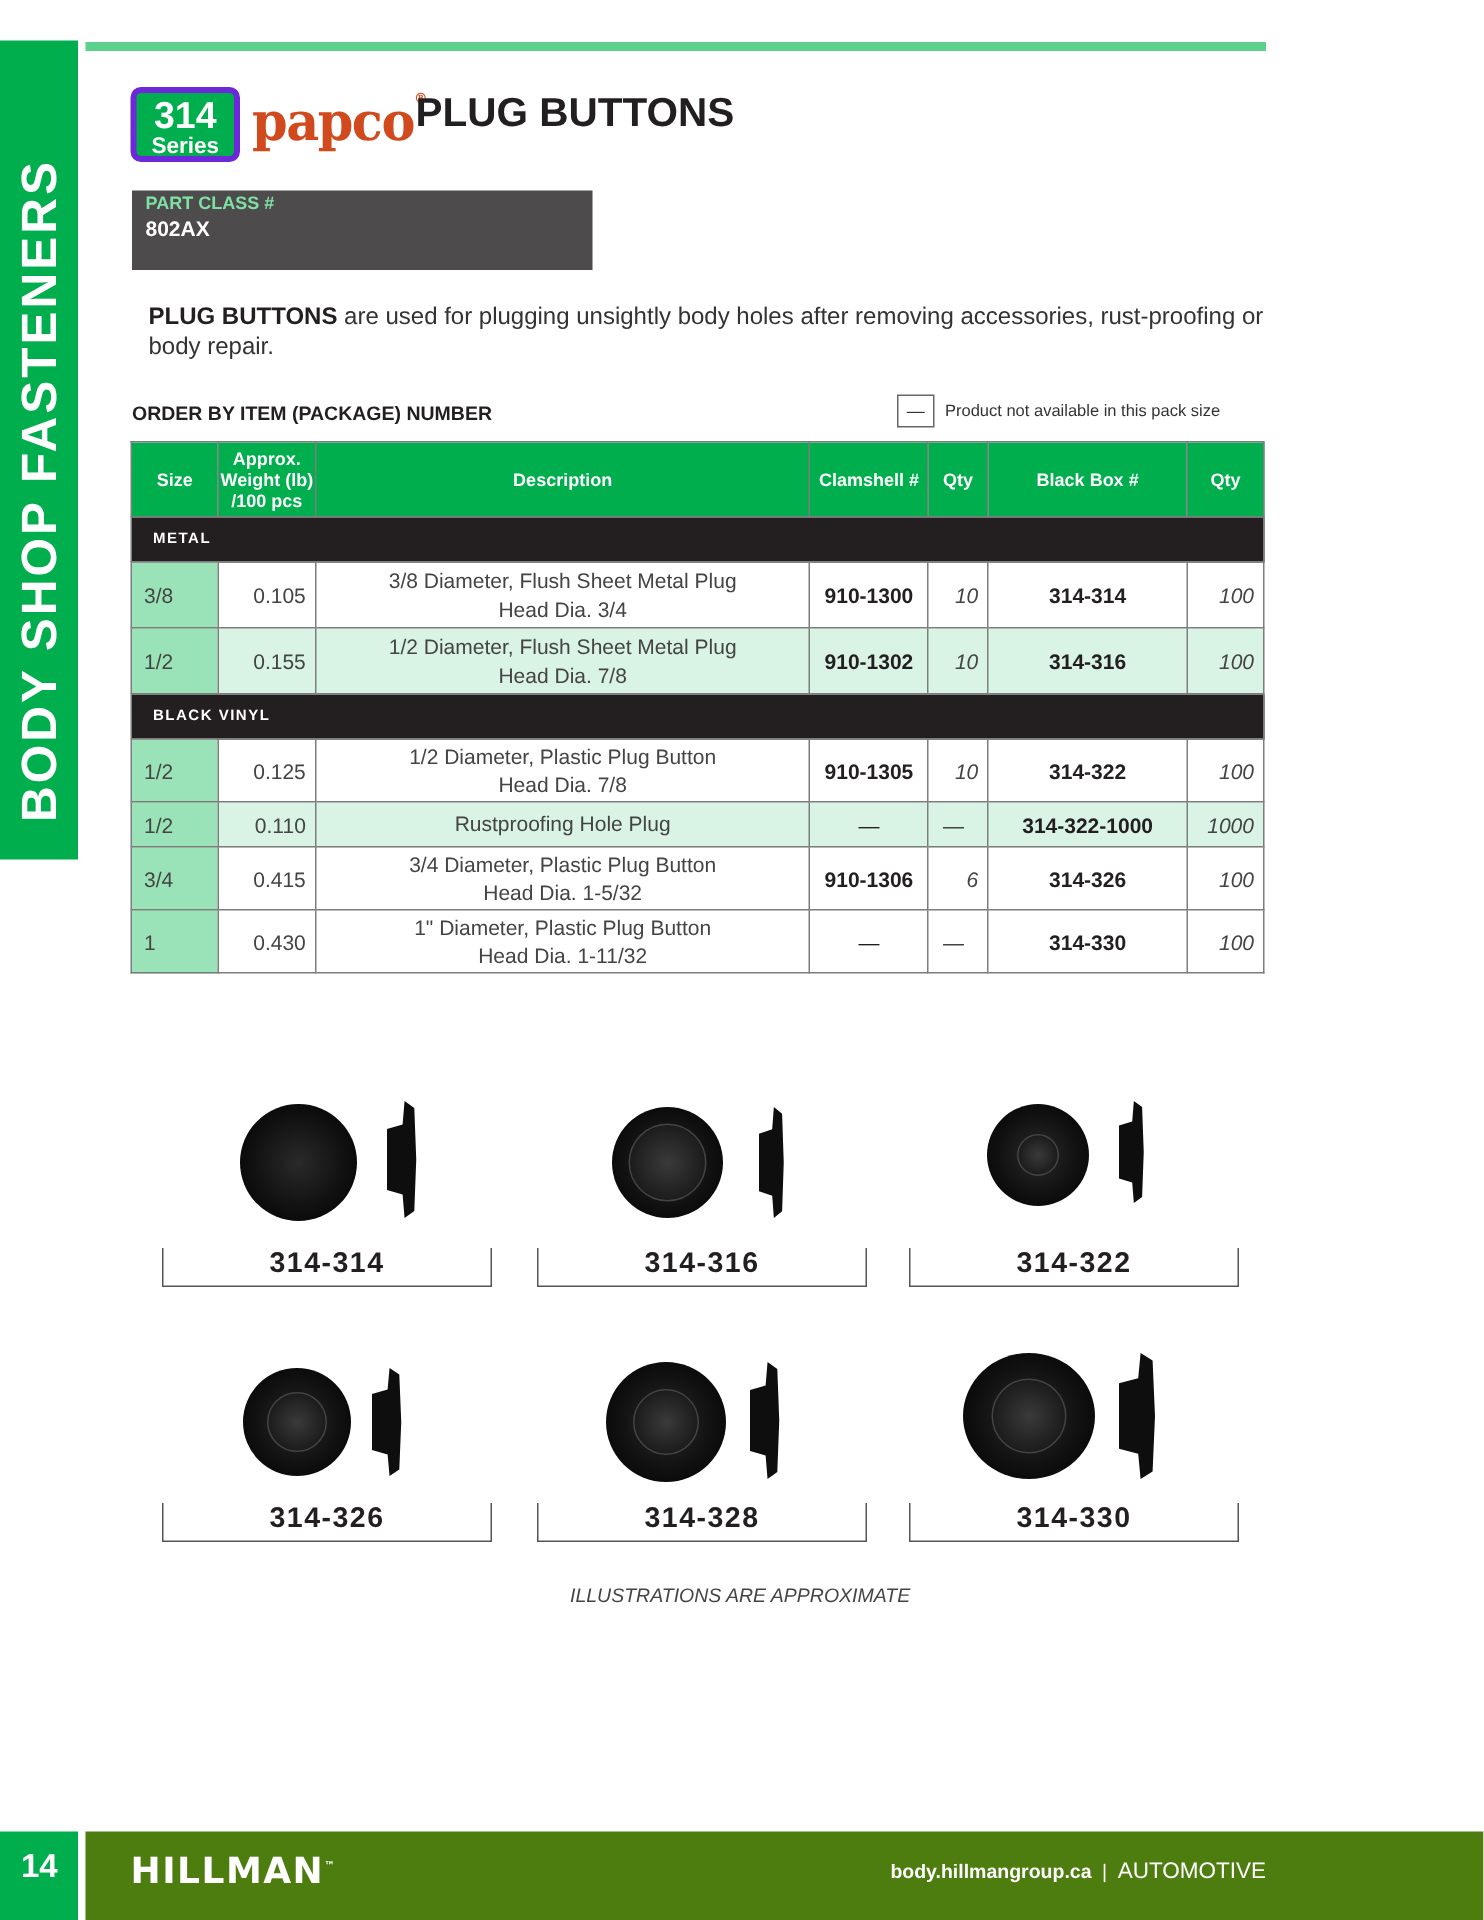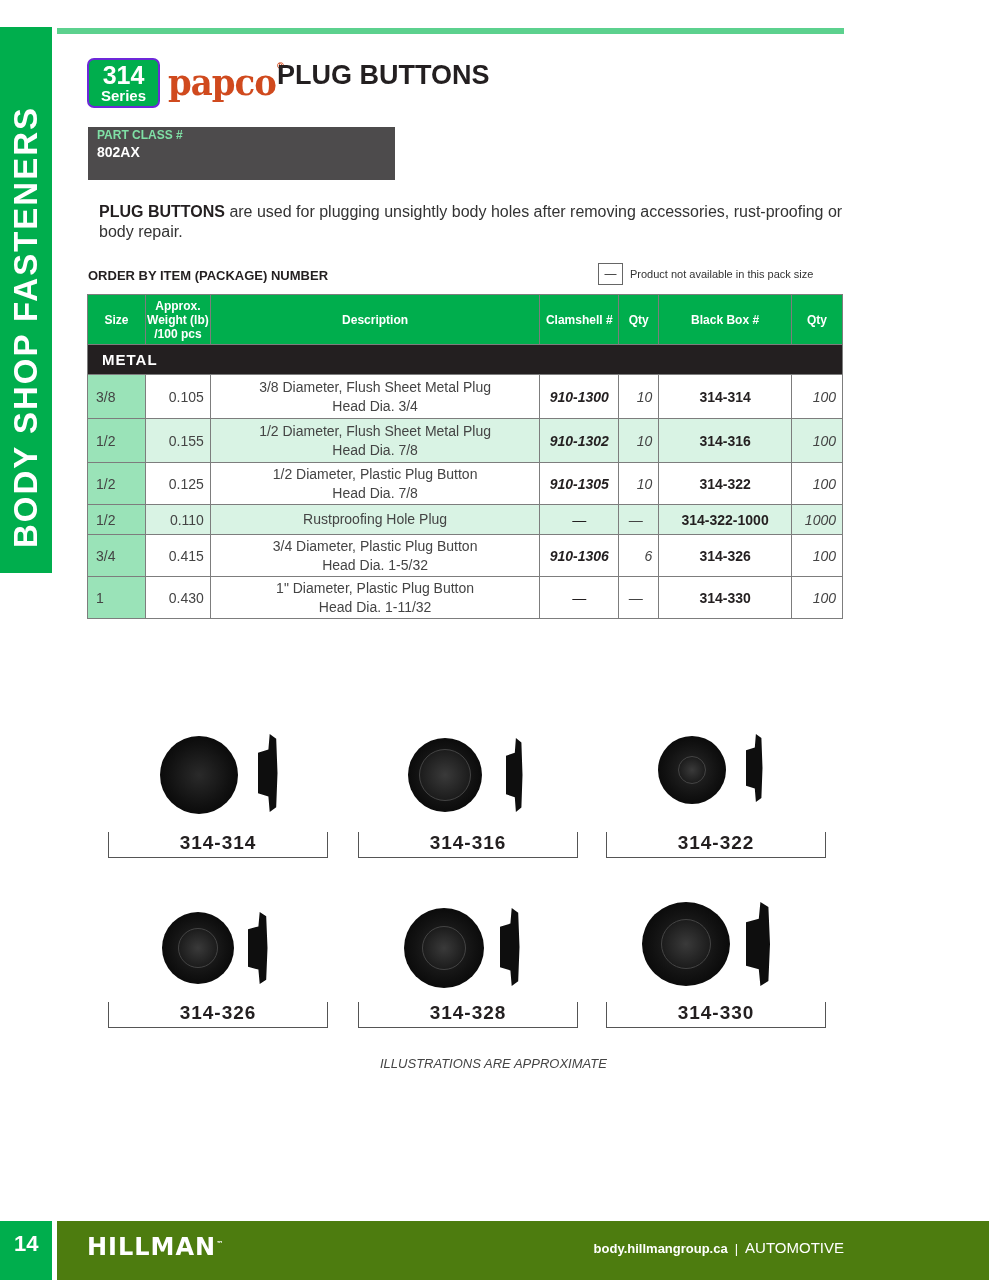--- a/index.html
+++ b/index.html
@@ -5,21 +5,21 @@
   * { box-sizing: border-box; margin: 0; padding: 0; }
   html, body { width: 989px; height: 1280px; background: #ffffff; overflow: hidden; }
   body { position: relative; font-family: "Liberation Sans", "DejaVu Sans", sans-serif; color: #231f20; }
 
   .side-tab { position: absolute; left: 0; top: 27px; width: 52px; height: 546px; background: #00ae4d; }
   .side-tab-text { position: absolute; left: 26px; top: 300px; transform: translate(-50%, -50%) rotate(-90deg);
     white-space: nowrap; color: #fff; font-weight: bold; font-size: 33px; letter-spacing: 2px; }
   .top-rule { position: absolute; left: 57px; top: 28px; width: 787px; height: 6px; background: #5cd18e; }
 
   .series-badge { position: absolute; left: 87px; top: 58px; width: 73px; height: 50px; background: #00ae4d;
-    border: 2px solid #6d28d9; border-radius: 7px; color: #fff; text-align: center; }
+    border: 4px solid #6d28d9; border-radius: 7px; color: #fff; text-align: center; }
   .series-num { font-size: 25px; font-weight: bold; line-height: 26px; margin-top: 2px; }
   .series-label { font-size: 15px; font-weight: bold; line-height: 16px; }
   .brand-logo { position: absolute; left: 168px; top: 62px; color: #d04a1e; font-family: "DejaVu Serif", serif;
     font-weight: bold; font-size: 34px; letter-spacing: -1px; transform: scaleY(1.05); }
   .brand-logo sup { font-size: 9px; color: #d04a1e; vertical-align: top; }
   .page-title { position: absolute; left: 277px; top: 60px; font-size: 27px; font-weight: bold; color: #231f20; }
 
   .part-class { position: absolute; left: 88px; top: 127px; width: 307px; height: 53px; background: #4d4b4c; padding: 1px 9px; }
   .part-class-label { color: #7fe0a5; font-size: 12px; font-weight: bold; }
   .part-class-value { color: #fff; font-size: 14px; font-weight: bold; margin-top: 2px; }
@@ -27,25 +27,25 @@
   .intro { position: absolute; left: 87px; top: 202px; width: 760px; font-size: 16px; line-height: 20px; color: #333; margin-left: 12px; }
   .intro b { color: #231f20; }
 
   .order-title { position: absolute; left: 88px; top: 268px; font-size: 13px; font-weight: bold; color: #231f20; }
   .legend { position: absolute; left: 598px; top: 263px; display: flex; align-items: center; gap: 7px; font-size: 11px; color: #333; }
   .legend-box { width: 25px; height: 22px; border: 1px solid #666; display: flex; align-items: center; justify-content: center; font-size: 12px; }
 
   table.items { position: absolute; left: 87px; top: 294px; width: 756px; border-collapse: collapse; font-size: 14px; }
   table.items th, table.items td { border: 1px solid #7d7d7d; }
   table.items thead th { background: #00ae4d; color: #fff; font-weight: bold; font-size: 12px; height: 50px; text-align: center; line-height: 14px; }
-  .section-row td { background: #231f20; color: #fff; font-weight: bold; font-size: 15px; letter-spacing: 1px; height: 30px; padding-left: 14px; border-color: #231f20; }
+  .section-row td { background: #231f20; color: #fff; font-weight: bold; font-size: 10px; letter-spacing: 1px; height: 30px; padding-left: 14px; border-color: #231f20; }
   td.size { background: #9ae3b8; padding-left: 8px; color: #444; margin-left: 27px; }
   td.weight { text-align: right; padding-right: 6px; color: #444; }
   td.desc { text-align: center; line-height: 19px; color: #444; }
-  td.clam { text-align: center; font-weight: bold; color: #231f20; font-style: italic; }
+  td.clam { text-align: center; font-weight: bold; color: #231f20; }
   td.qty { text-align: right; padding-right: 6px; color: #444; font-style: italic; }
   td.dash { text-align: center; }
   td.box { text-align: center; font-weight: bold; color: #231f20; }
   tr.alt td:not(.size) { background: #d9f3e4; }
   tr.r2 td { height: 44px; }
   tr.r1 td { height: 30px; }
   tr.r2b td { height: 42px; }
 
   .products { position: absolute; left: 108px; top: 730px; width: 720px; }
   .prod { position: absolute; width: 220px; height: 130px; }
@@ -131,20 +131,23 @@
     <tr class="r2 alt">
       <td class="size">1/2</td>
       <td class="weight">0.155</td>
       <td class="desc"><span>1/2 Diameter, Flush Sheet Metal Plug</span><br><span>Head Dia. 7/8</span></td>
       <td class="clam">910-1302</td>
       <td class="qty">10</td>
       <td class="box">314-316</td>
       <td class="qty">100</td>
     </tr>
 
+    <tr class="section-row">
+        <td colspan="7">BLACK VINYL</td>
+      </tr>
 
     <tr class="r2b">
       <td class="size">1/2</td>
       <td class="weight">0.125</td>
       <td class="desc"><span>1/2 Diameter, Plastic Plug Button</span><br><span>Head Dia. 7/8</span></td>
       <td class="clam">910-1305</td>
       <td class="qty">10</td>
       <td class="box">314-322</td>
       <td class="qty">100</td>
     </tr>

